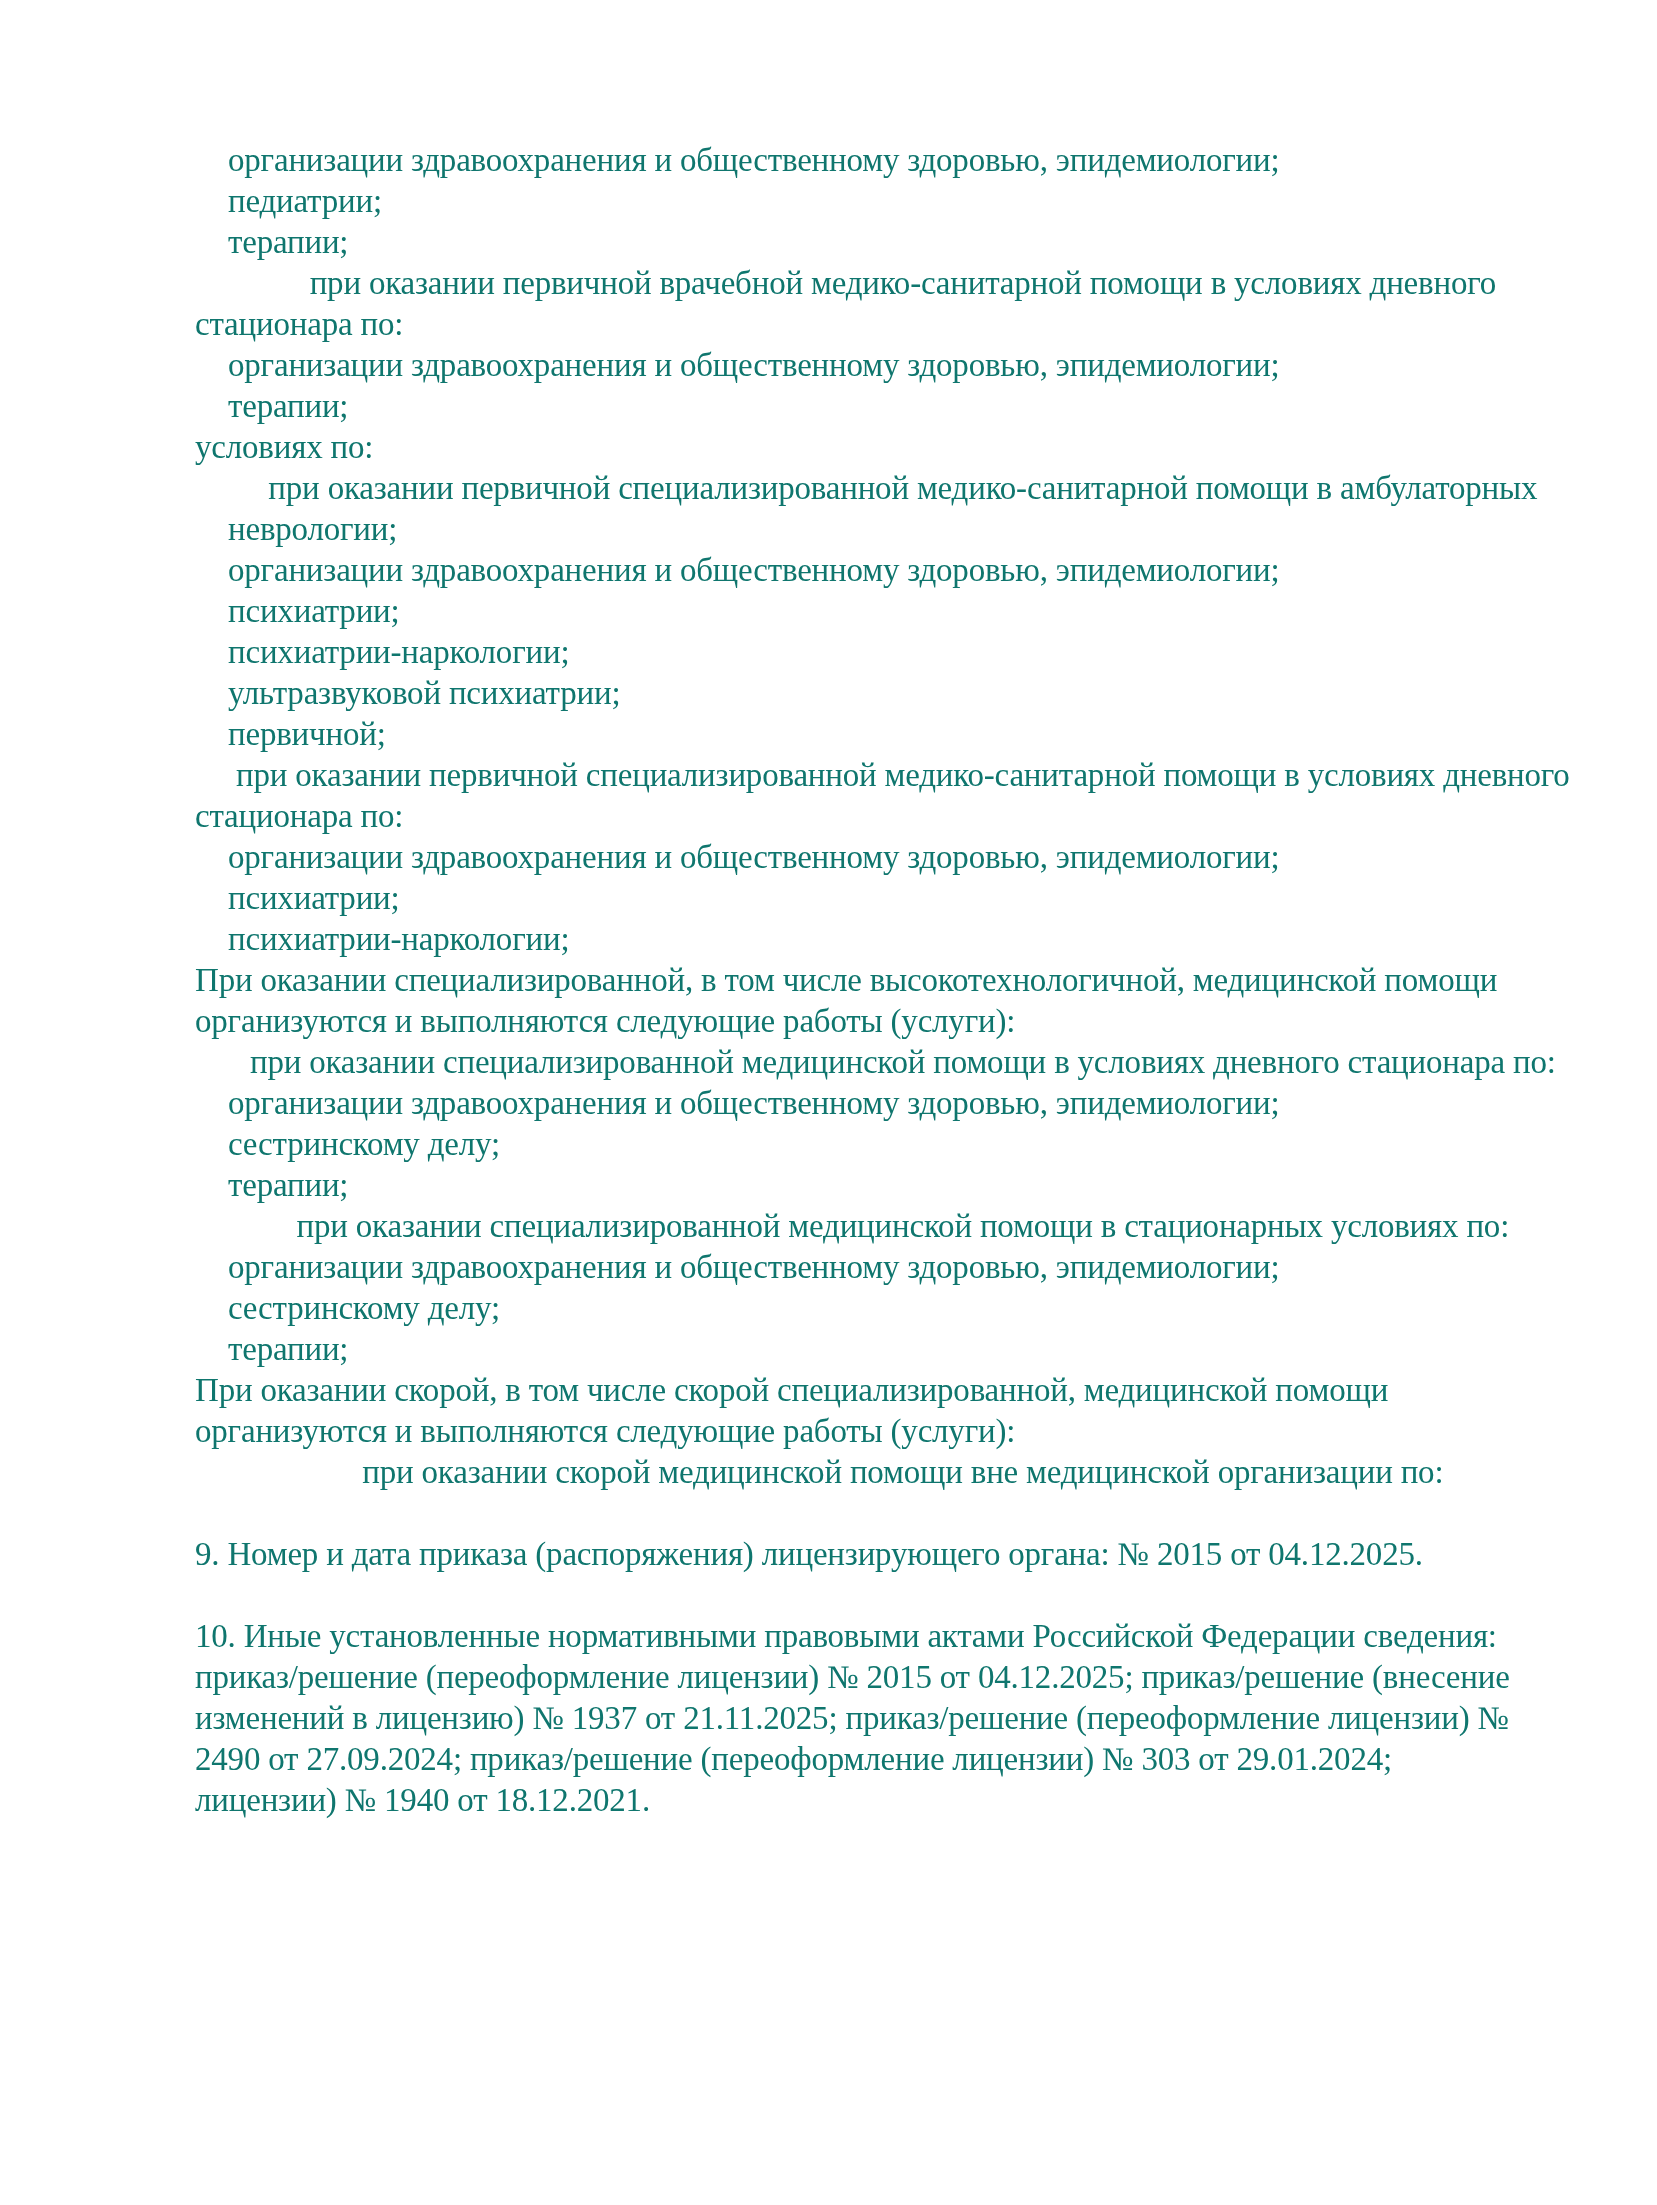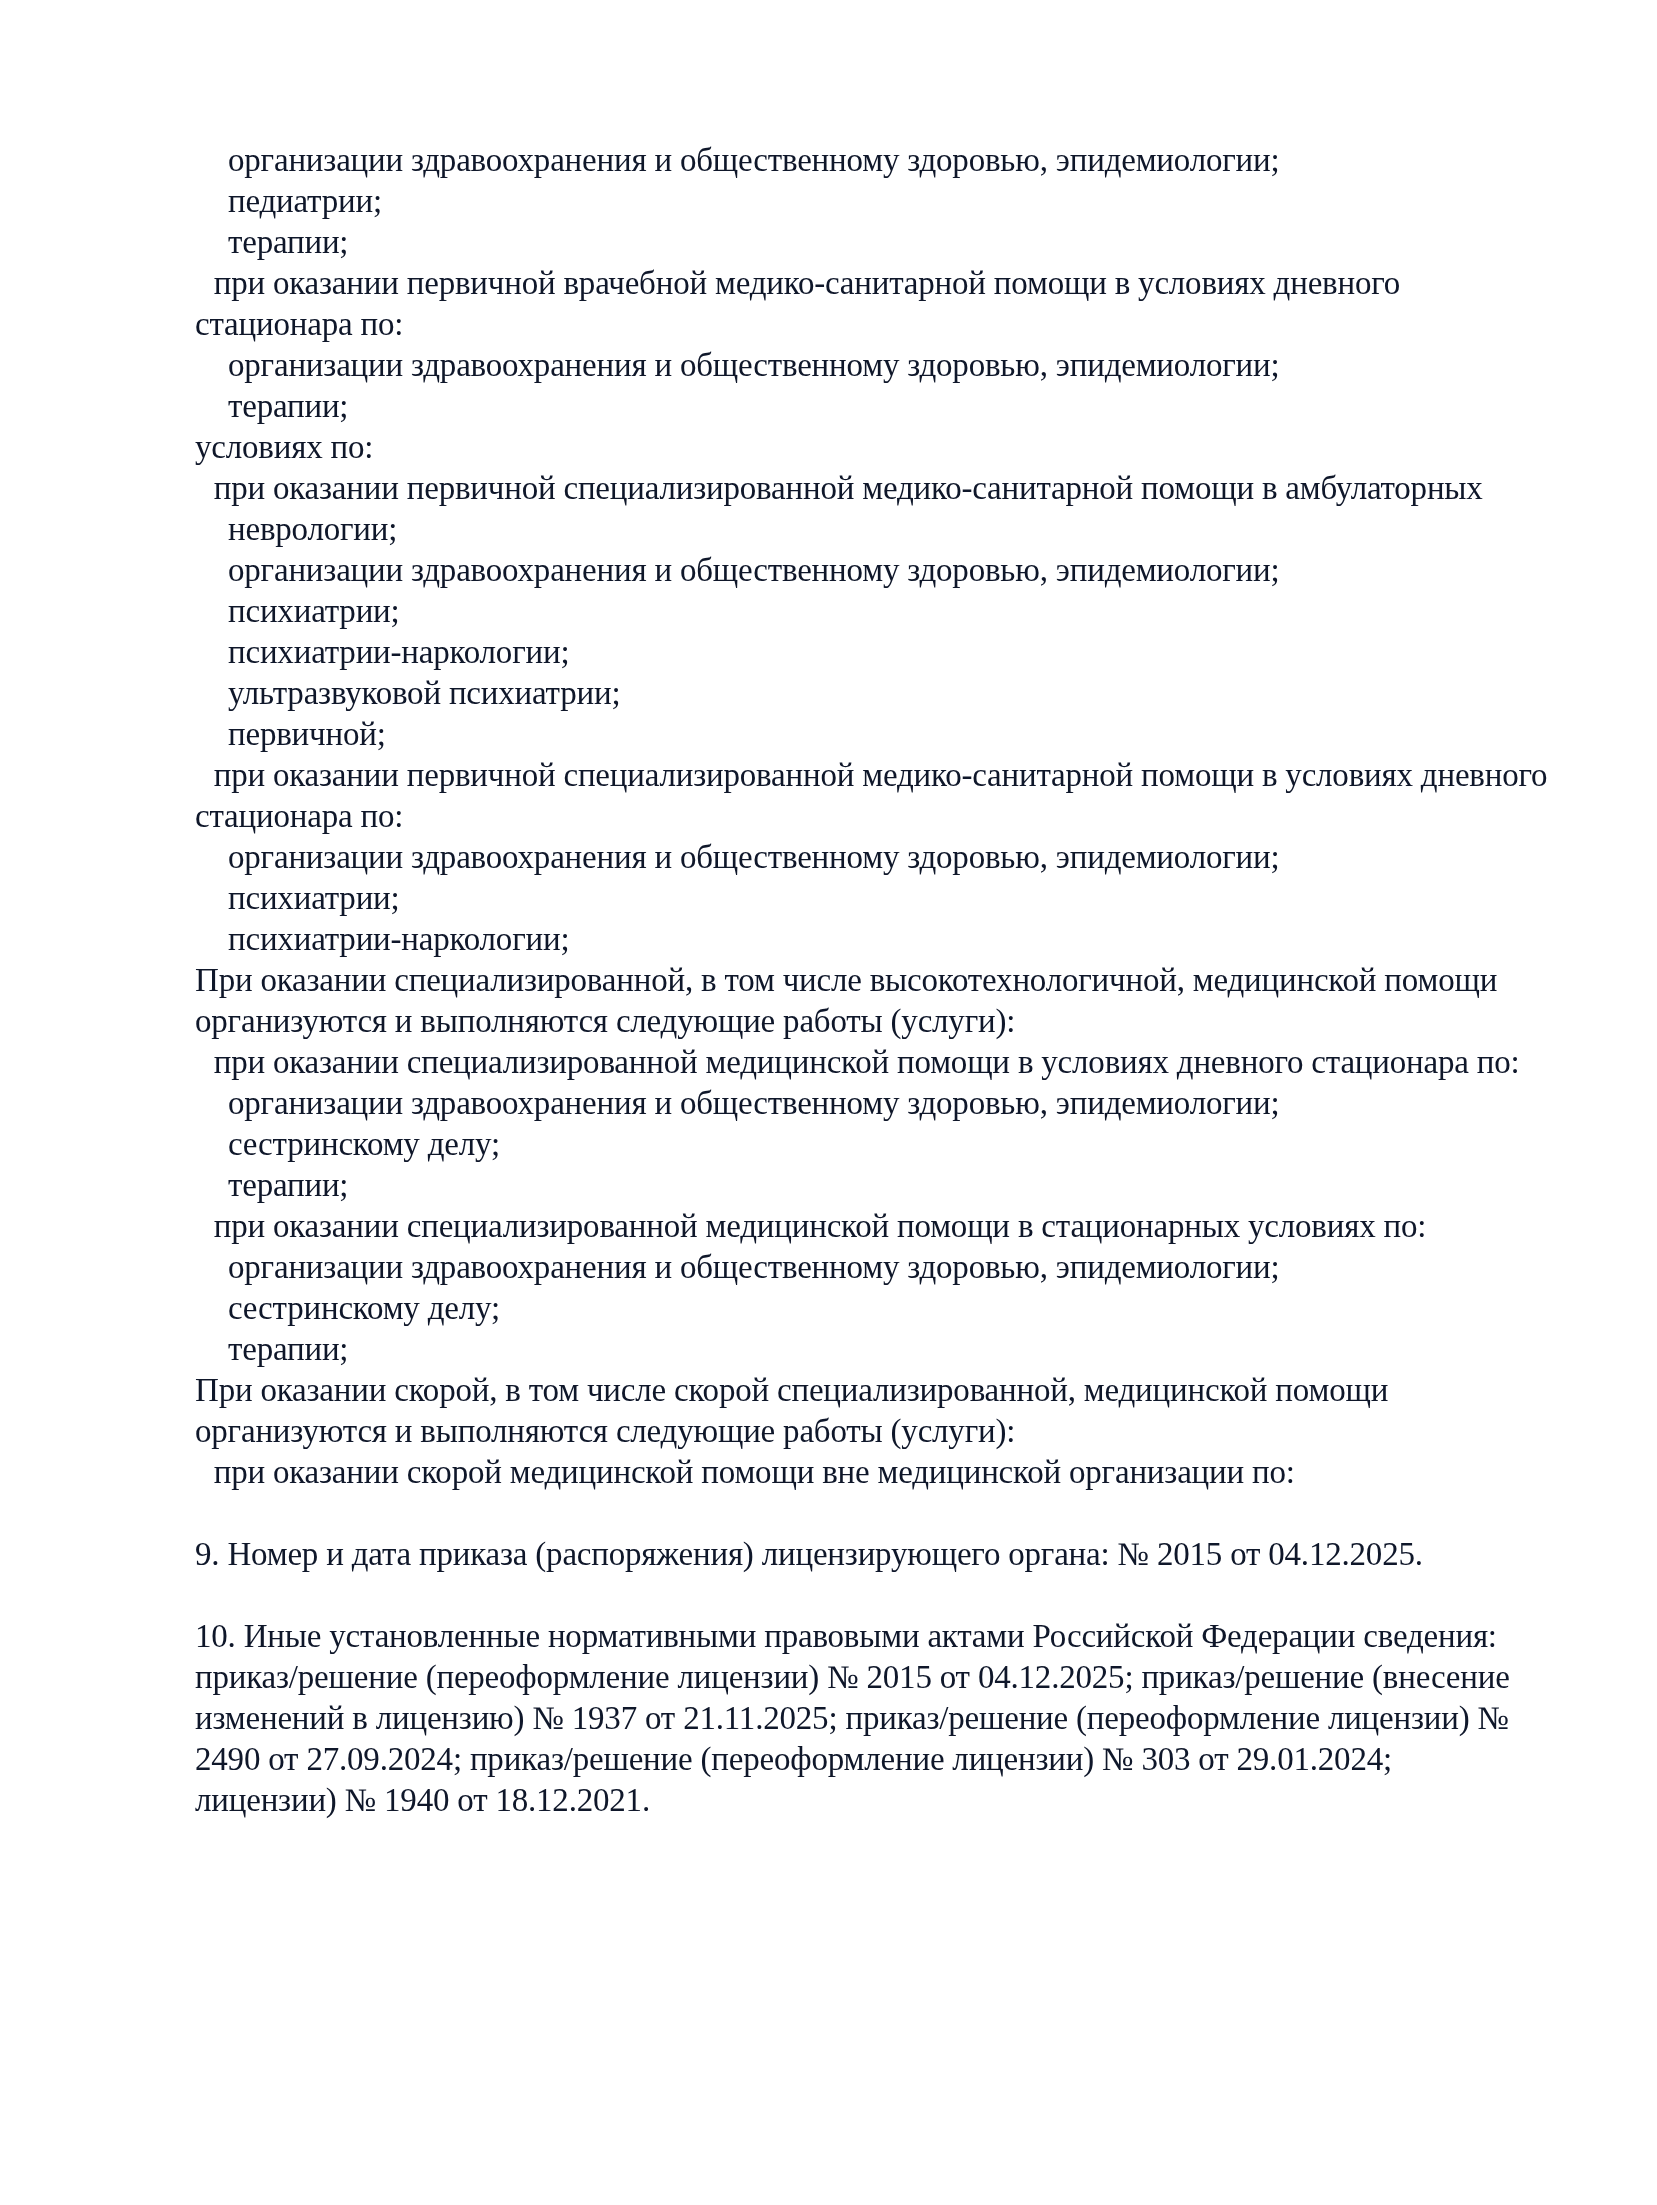--- a/index.html
+++ b/index.html
@@ -16,27 +16,27 @@
   }
   .textblock {
     position: absolute;
     top: 140px;
     left: 195px;
     width: 1397px;
     font-family: "Liberation Serif", serif;
     font-size: 33px;
     line-height: 41px;
     letter-spacing: -0.2px;
-    color: #0f172a;
+    color: #0f766e;
     white-space: nowrap;
   }
   .line {
     height: 41px;
   }
-  .i1 { padding-left: 18.7px; }
+  .i1 { padding-left: 18.7px; text-align: center; }
   .i2 { padding-left: 33px; }
 </style>
 </head>
 <body>
 
 <div class="page">
   <div class="textblock">
     <div class="line i2">организации здравоохранения и общественному здоровью, эпидемиологии;</div>
     <div class="line i2">педиатрии;</div>
     <div class="line i2">терапии;</div>

